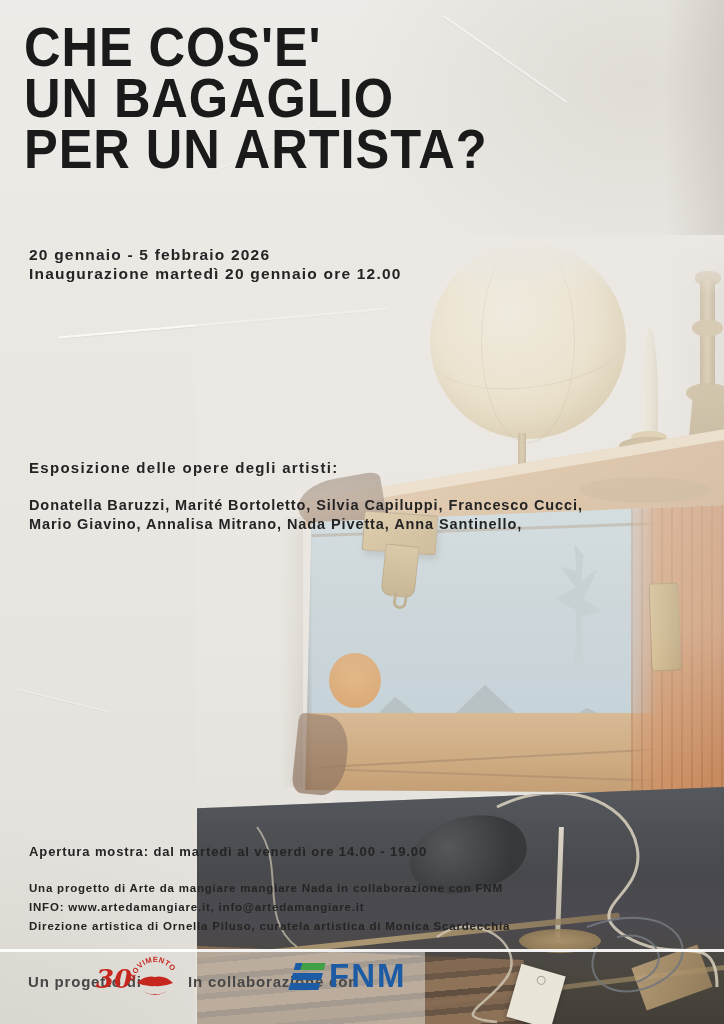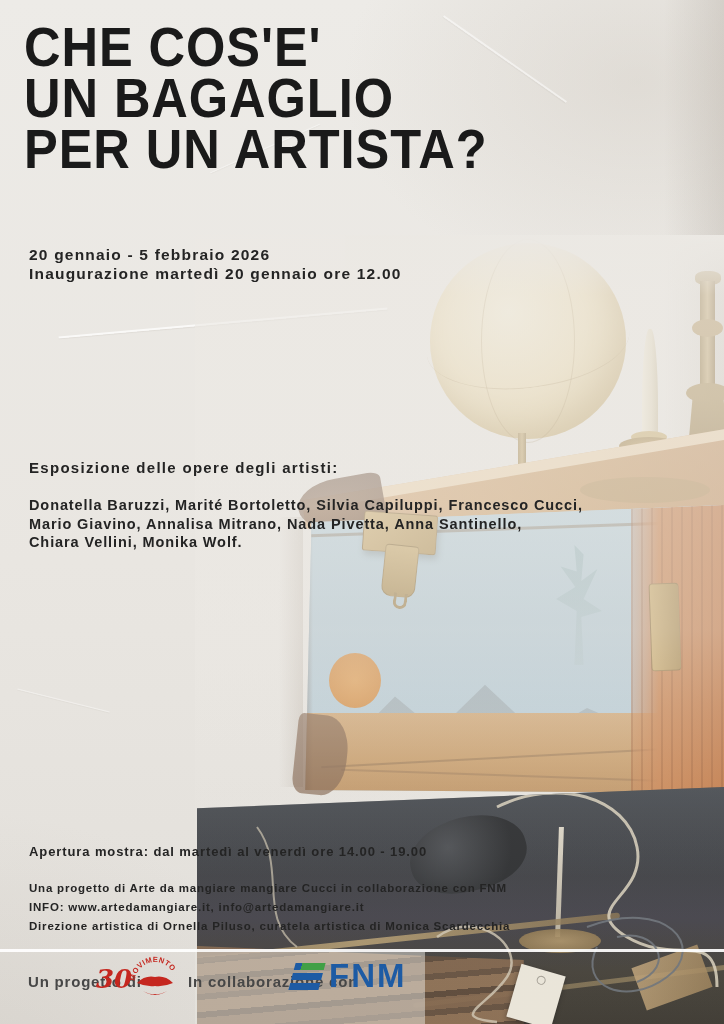--- a/index.html
+++ b/index.html
@@ -281,27 +281,26 @@
   <div class="txt dates">
     <div>20 gennaio - 5 febbraio 2026</div>
     <div>Inaugurazione martedì 20 gennaio ore 12.00</div>
   </div>
 
   <div class="txt artists-heading">Esposizione delle opere degli artisti:</div>
 
   <div class="txt artists-list">
     <div>Donatella Baruzzi, Marité Bortoletto, Silvia Capiluppi, Francesco Cucci,</div>
     <div>Mario Giavino, Annalisa Mitrano, Nada Pivetta,  Anna Santinello,</div>
-    <div>Chiara Vellini, Monika Wolf.</div>
   </div>
 
   <div class="txt hours">Apertura mostra: dal martedì al venerdì ore 14.00 - 19.00</div>
 
   <div class="txt credits">
-    <div>Una progetto di Arte da mangiare mangiare Cucci in collaborazione con FNM</div>
+    <div>Una progetto di Arte da mangiare mangiare Nada in collaborazione con FNM</div>
     <div>INFO: www.artedamangiare.it, info@artedamangiare.it</div>
     <div>Direzione artistica di Ornella Piluso, curatela artistica di Monica Scardecchia</div>
   </div>
 
   <div class="divider-line"></div>
 
   <div class="footer-label lbl-project">Un progetto di</div>
 
   <div class="logo30">
     <span class="logo30-num">30</span>

